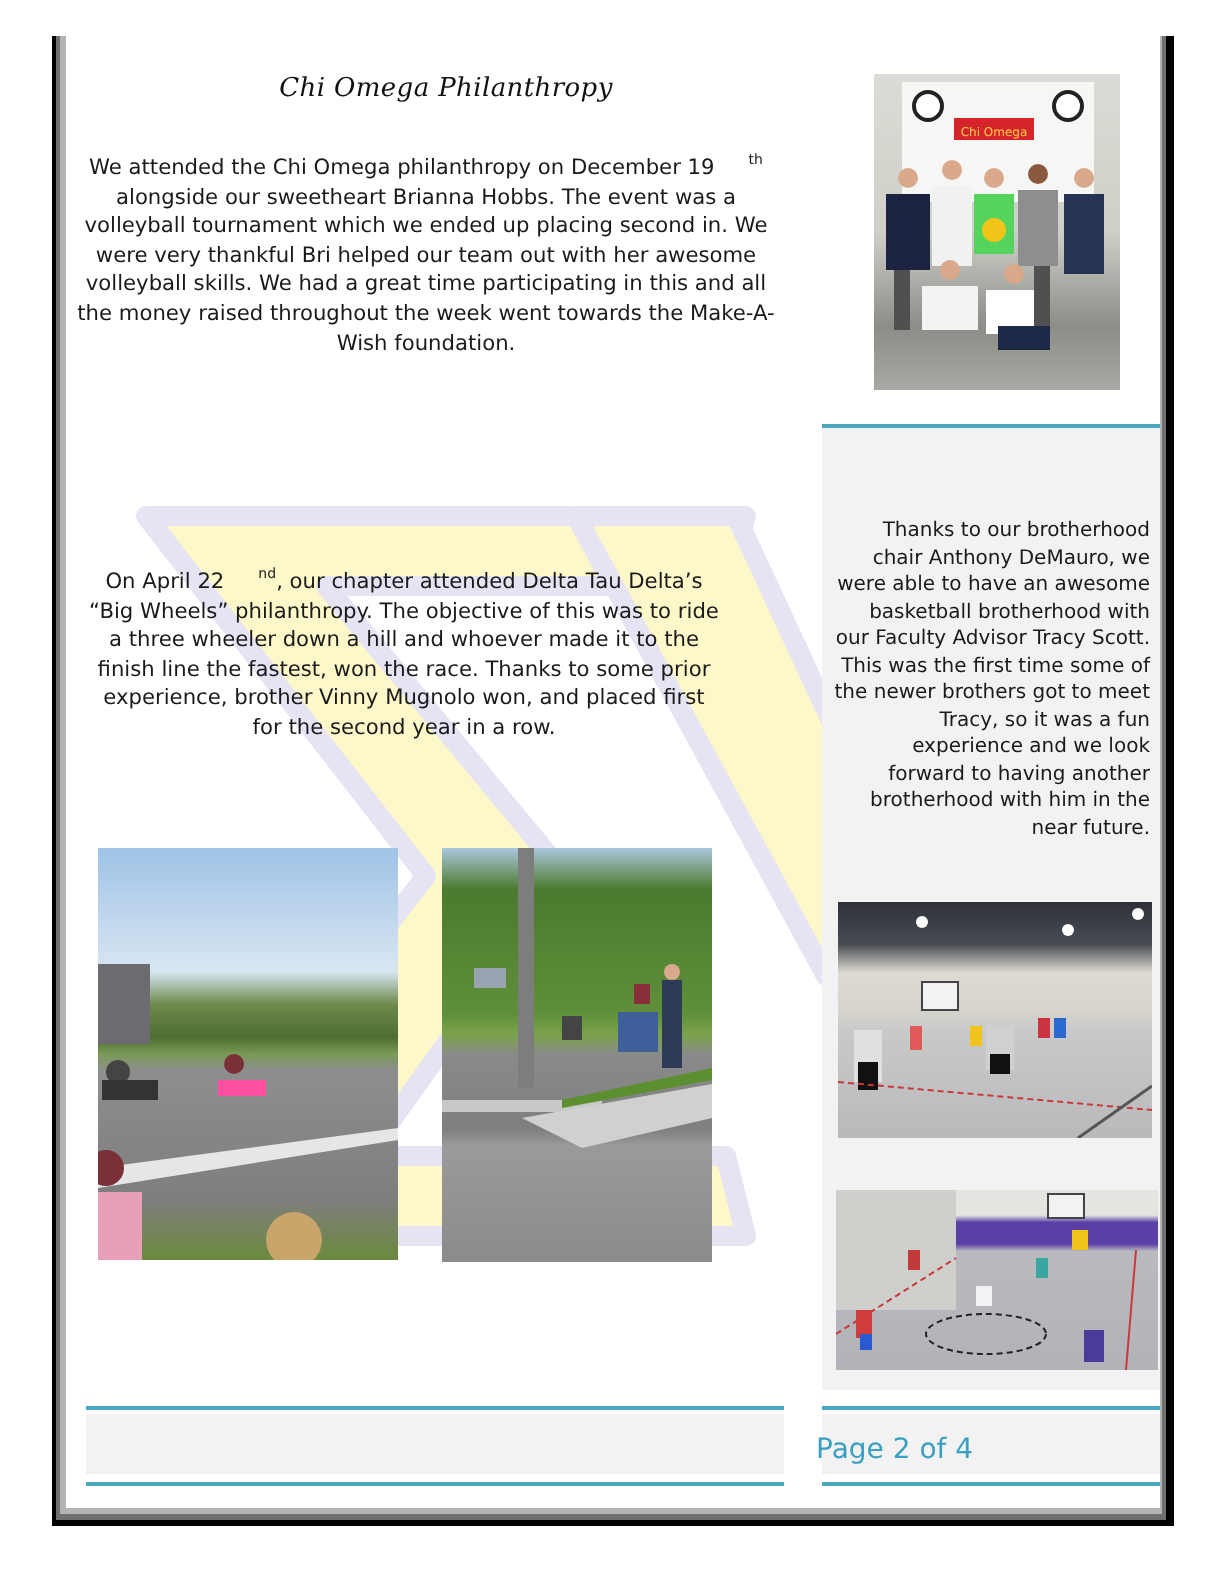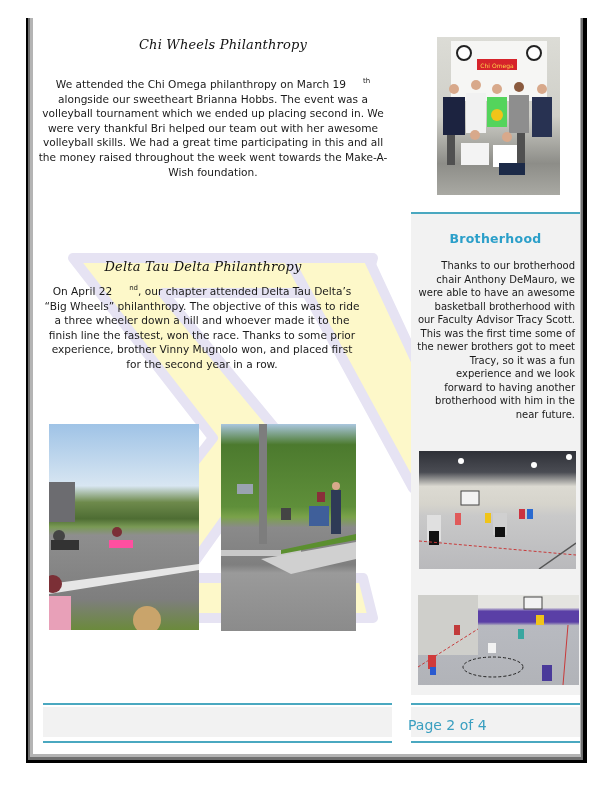--- a/index.html
+++ b/index.html
@@ -37,23 +37,23 @@
 
 <div class="page">
 
   <svg class="watermark" viewBox="0 0 547 736">
     <g fill="#fdf8c9" stroke="#e6e3f3" stroke-width="10" stroke-linejoin="round">
       <path d="M40,240 L340,240 L330,275 L130,275 L250,420 L150,560 L330,560 L340,600 L40,600 L180,420 Z"></path>
       <path d="M255,240 L335,240 L400,380 L470,240 L540,240 L420,470 L380,470 Z"></path>
     </g>
   </svg>
 
-  <div class="heading-script" style="left:20px; top:19px; width:340px;">Chi Wheels Philanthropy</div>
+  <div class="heading-script" style="left:20px; top:19px; width:340px;">Chi Omega Philanthropy</div>
   <div class="body-text" style="left:4px; top:59px; width:352px;">
-    <span>We attended the Chi Omega philanthropy on March 19</span><sup>th</sup>
+    <span>We attended the Chi Omega philanthropy on December 19</span><sup>th</sup>
     <span>alongside our sweetheart Brianna Hobbs. The event was a volleyball tournament which we ended up placing second in. We were very thankful Bri helped our team out with her awesome volleyball skills. We had a great time participating in this and all the money raised throughout the week went towards the Make-A-Wish foundation.</span>
   </div>
 
   <div class="photo" style="left:404px; top:19px; width:123px; height:158px; background: linear-gradient(#dcdcd6 0%, #cfcfc8 50%, #8d8d88 80%, #a9a9a3 100%);">
     <svg width="123" height="158" viewBox="0 0 123 158">
       <rect x="14" y="4" width="96" height="60" fill="#f6f6f4"></rect>
       <circle cx="27" cy="16" r="7" fill="#fff" stroke="#222" stroke-width="2"></circle>
       <circle cx="97" cy="16" r="7" fill="#fff" stroke="#222" stroke-width="2"></circle>
       <rect x="40" y="22" width="40" height="11" fill="#d6242b"></rect>
       <text x="60" y="31" font-size="6" fill="#ffd24a" text-anchor="middle" font-family="DejaVu Sans, sans-serif">Chi Omega</text>
@@ -71,21 +71,20 @@
       <rect x="24" y="106" width="28" height="22" fill="#f3f3f3"></rect>
       <rect x="56" y="108" width="30" height="22" fill="#ffffff"></rect>
       <rect x="62" y="126" width="26" height="12" fill="#1c2a48"></rect>
       <circle cx="38" cy="98" r="5" fill="#d8a98b"></circle>
       <circle cx="70" cy="100" r="5" fill="#d8a98b"></circle>
       <rect x="10" y="98" width="8" height="30" fill="#505050"></rect>
       <rect x="80" y="96" width="8" height="30" fill="#505050"></rect>
     </svg>
   </div>
 
-  <div class="heading-script" style="left:15px; top:241px; width:310px;">Delta Tau Delta Philanthropy</div>
   <div class="body-text" style="left:10px; top:266px; width:318px;text-align:center;">
     <span>On April 22</span><sup>nd</sup><span>, our chapter attended Delta Tau Delta’s “Big Wheels” philanthropy. The objective of this was to ride a three wheeler down a hill and whoever made it to the finish line the fastest, won the race. Thanks to some prior experience, brother Vinny Mugnolo won, and placed first for the second year in a row.</span>
   </div>
 
   <div class="photo" style="left:16px; top:406px; width:150px; height:206px; background: linear-gradient(#9fc3e6 0%, #d8e6f2 30%, #6e8a4c 38%, #4e6d33 46%, #7a9a55 50%, #8e8e8e 54%, #7e7e7e 85%, #6b8a3c 100%);">
     <svg width="150" height="206" viewBox="0 0 150 206">
       <rect x="0" y="58" width="26" height="40" fill="#6c6c70"></rect>
       <circle cx="10" cy="112" r="6" fill="#444"></circle>
       <rect x="2" y="116" width="28" height="10" fill="#333"></rect>
       <circle cx="68" cy="108" r="5" fill="#7b2f36"></circle>
@@ -106,21 +105,20 @@
       <rect x="110" y="66" width="10" height="44" fill="#2e3a56"></rect>
       <circle cx="115" cy="62" r="4" fill="#d8a98b"></circle>
       <rect x="88" y="82" width="20" height="20" fill="#3f5f9a"></rect>
       <rect x="60" y="84" width="10" height="12" fill="#444"></rect>
       <rect x="96" y="68" width="8" height="10" fill="#8a2f3a"></rect>
     </svg>
   </div>
 
   <div class="sidebar"></div>
   <div class="sidebar-topline"></div>
-  <div class="sidebar-title">Brotherhood</div>
   <div class="sidebar-text">Thanks to our brotherhood chair Anthony DeMauro, we were able to have an awesome basketball brotherhood with our Faculty Advisor Tracy Scott. This was the first time some of the newer brothers got to meet Tracy, so it was a fun experience and we look forward to having another brotherhood with him in the near future.</div>
 
   <div class="photo" style="left:386px; top:433px; width:157px; height:118px; background: linear-gradient(#2f3138 0%, #4a4c53 18%, #dcdad2 30%, #d6d4cc 45%, #c9c9c9 55%, #b9b9bc 100%);">
     <svg width="157" height="118" viewBox="0 0 157 118">
       <circle cx="42" cy="10" r="3" fill="#fff"></circle>
       <circle cx="115" cy="14" r="3" fill="#fff"></circle>
       <circle cx="150" cy="6" r="3" fill="#fff"></circle>
       <rect x="42" y="40" width="18" height="14" fill="#f2f2f2" stroke="#444" stroke-width="1"></rect>
       <rect x="8" y="64" width="14" height="26" fill="#e0e0e0"></rect>
       <rect x="10" y="80" width="10" height="14" fill="#111"></rect>

